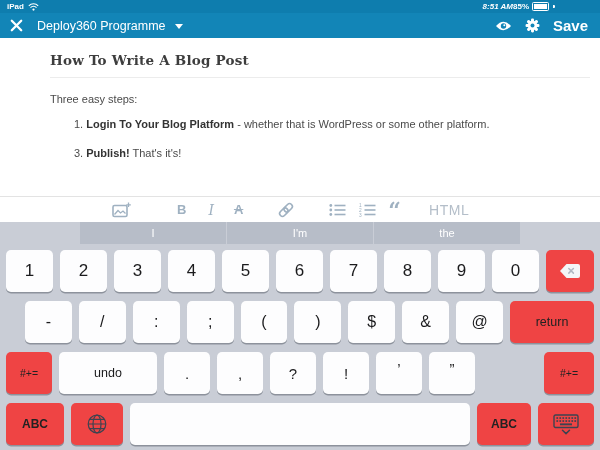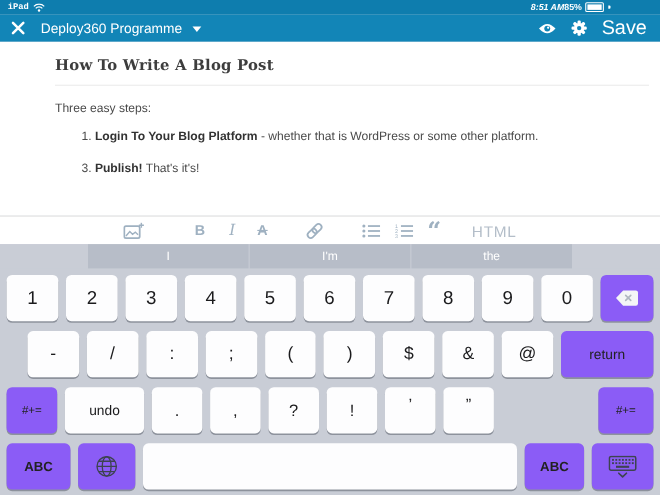--- a/index.html
+++ b/index.html
@@ -2,35 +2,35 @@
 <html><head>
 <meta charset="utf-8">
 <style>
   html,body{margin:0;padding:0;}
   body{width:600px;height:450px;font-family:"Liberation Sans",sans-serif;overflow:hidden;background:#c9cdd6;}
   .screen{position:relative;width:600px;height:450px;}
 
   
   .status-bar{height:13px;background:#0e7dae;color:#fff;display:flex;align-items:center;
     font-size:8px;font-weight:bold;padding:0 7px;box-sizing:border-box;}
-  .sb-left{display:flex;align-items:center;gap:4px;width:80px;font-family:Liberation Mono, monospace;}
+  .sb-left{display:flex;align-items:center;gap:4px;width:80px;}
   .sb-center{flex:1;text-align:right;font-style:italic;}
   .sb-right{display:flex;align-items:center;gap:3px;width:80px;justify-content:flex-start;}
   .battery{display:inline-block;width:15px;height:7px;border:1px solid #fff;border-radius:1.5px;position:relative;}
   .battery-fill{position:absolute;left:1px;top:1px;bottom:1px;width:85%;background:#fff;}
   .battery-nub{display:inline-block;width:1.5px;height:3px;background:#fff;margin-left:1px;border-radius:0 1px 1px 0;}
 
   
   .nav-bar{height:25px;background:#1285b7;color:#fff;display:flex;align-items:center;
     padding:0 10px;box-sizing:border-box;}
   .nav-left{display:flex;align-items:center;gap:9px;margin-left:14px;flex:1;}
   .nav-title{font-size:12.5px;font-weight:normal;}
   .caret-down{width:0;height:0;border-left:4px solid transparent;border-right:4px solid transparent;border-top:5px solid #fff;margin-top:1px;}
   .nav-right{display:flex;align-items:center;gap:13px;margin-right:2px;}
-  .save-label{font-size:18px;font-weight:normal;}
+  .save-label{font-size:15px;font-weight:bold;}
   .nav-icon{display:flex;align-items:center;cursor:pointer;}
 
   
   .content{background:#fff;height:158px;box-sizing:border-box;padding:8px 10px 0 50px;color:#4a4a4a;}
   .post-title{font-family:"DejaVu Serif","Liberation Serif",serif;font-size:13.5px;font-weight:bold;
     color:#3d3d3d;margin:6px 0 9px 0;letter-spacing:.2px;}
   .title-divider{border-bottom:1px solid #ececec;margin-right:0;}
   .intro{font-size:11px;margin:15px 0 13px 0;}
   .li{font-size:11px;margin:0 0 15px 24px;line-height:1.25;}
   .li b{color:#333;}
@@ -52,30 +52,30 @@
 
   
   .suggest-bar{height:22px;background:#c9cdd6;display:flex;padding:0 80px;gap:1px;box-sizing:border-box;}
   .suggest{flex:1;background:#b7bdc8;color:#fff;font-size:11px;display:flex;align-items:center;justify-content:center;cursor:pointer;}
 
   
   .kb{height:206px;background:#c9cdd6;box-sizing:border-box;padding-top:1px;}
   .kb-row{display:flex;gap:7px;padding:5px 6px 4px 6px;box-sizing:border-box;height:51px;}
   .key{height:42px;background:#fdfdfe;border-radius:5px;box-shadow:0 1.5px 0 #8d929c;
     display:flex;align-items:center;justify-content:center;color:#1b1b1d;cursor:pointer;box-sizing:border-box;}
-  .key.gray{background:#8b5cf6;}
+  .key.gray{background:#ef4444;}
   .k-num{flex:1;font-size:17px;}
   .k-sym{flex:1;font-size:16px;}
   .k-punct{width:46px;font-size:15px;}
   .k-raise{padding-bottom:10px;}
   .k-backspace{width:48px;}
   .k-return{width:84px;font-size:12.5px;color:#222;}
   .k-symtoggle{width:46px;font-size:10.5px;color:#222;}
   .k-symtoggle.r{width:50px;}
-  .k-undo{width:72px;font-size:12.5px;}
+  .k-undo{width:98px;font-size:12.5px;}
   .k-abc{width:58px;font-size:12px;color:#222;font-weight:bold;}
   .k-abc.r{width:54px;}
   .k-globe{width:52px;}
   .k-space{flex:1;}
   .k-dismiss{width:56px;}
   .kb-spacer{flex:1;visibility:hidden;}
   .row2{padding-left:25px;}
 </style>
 </head>
 <body>

